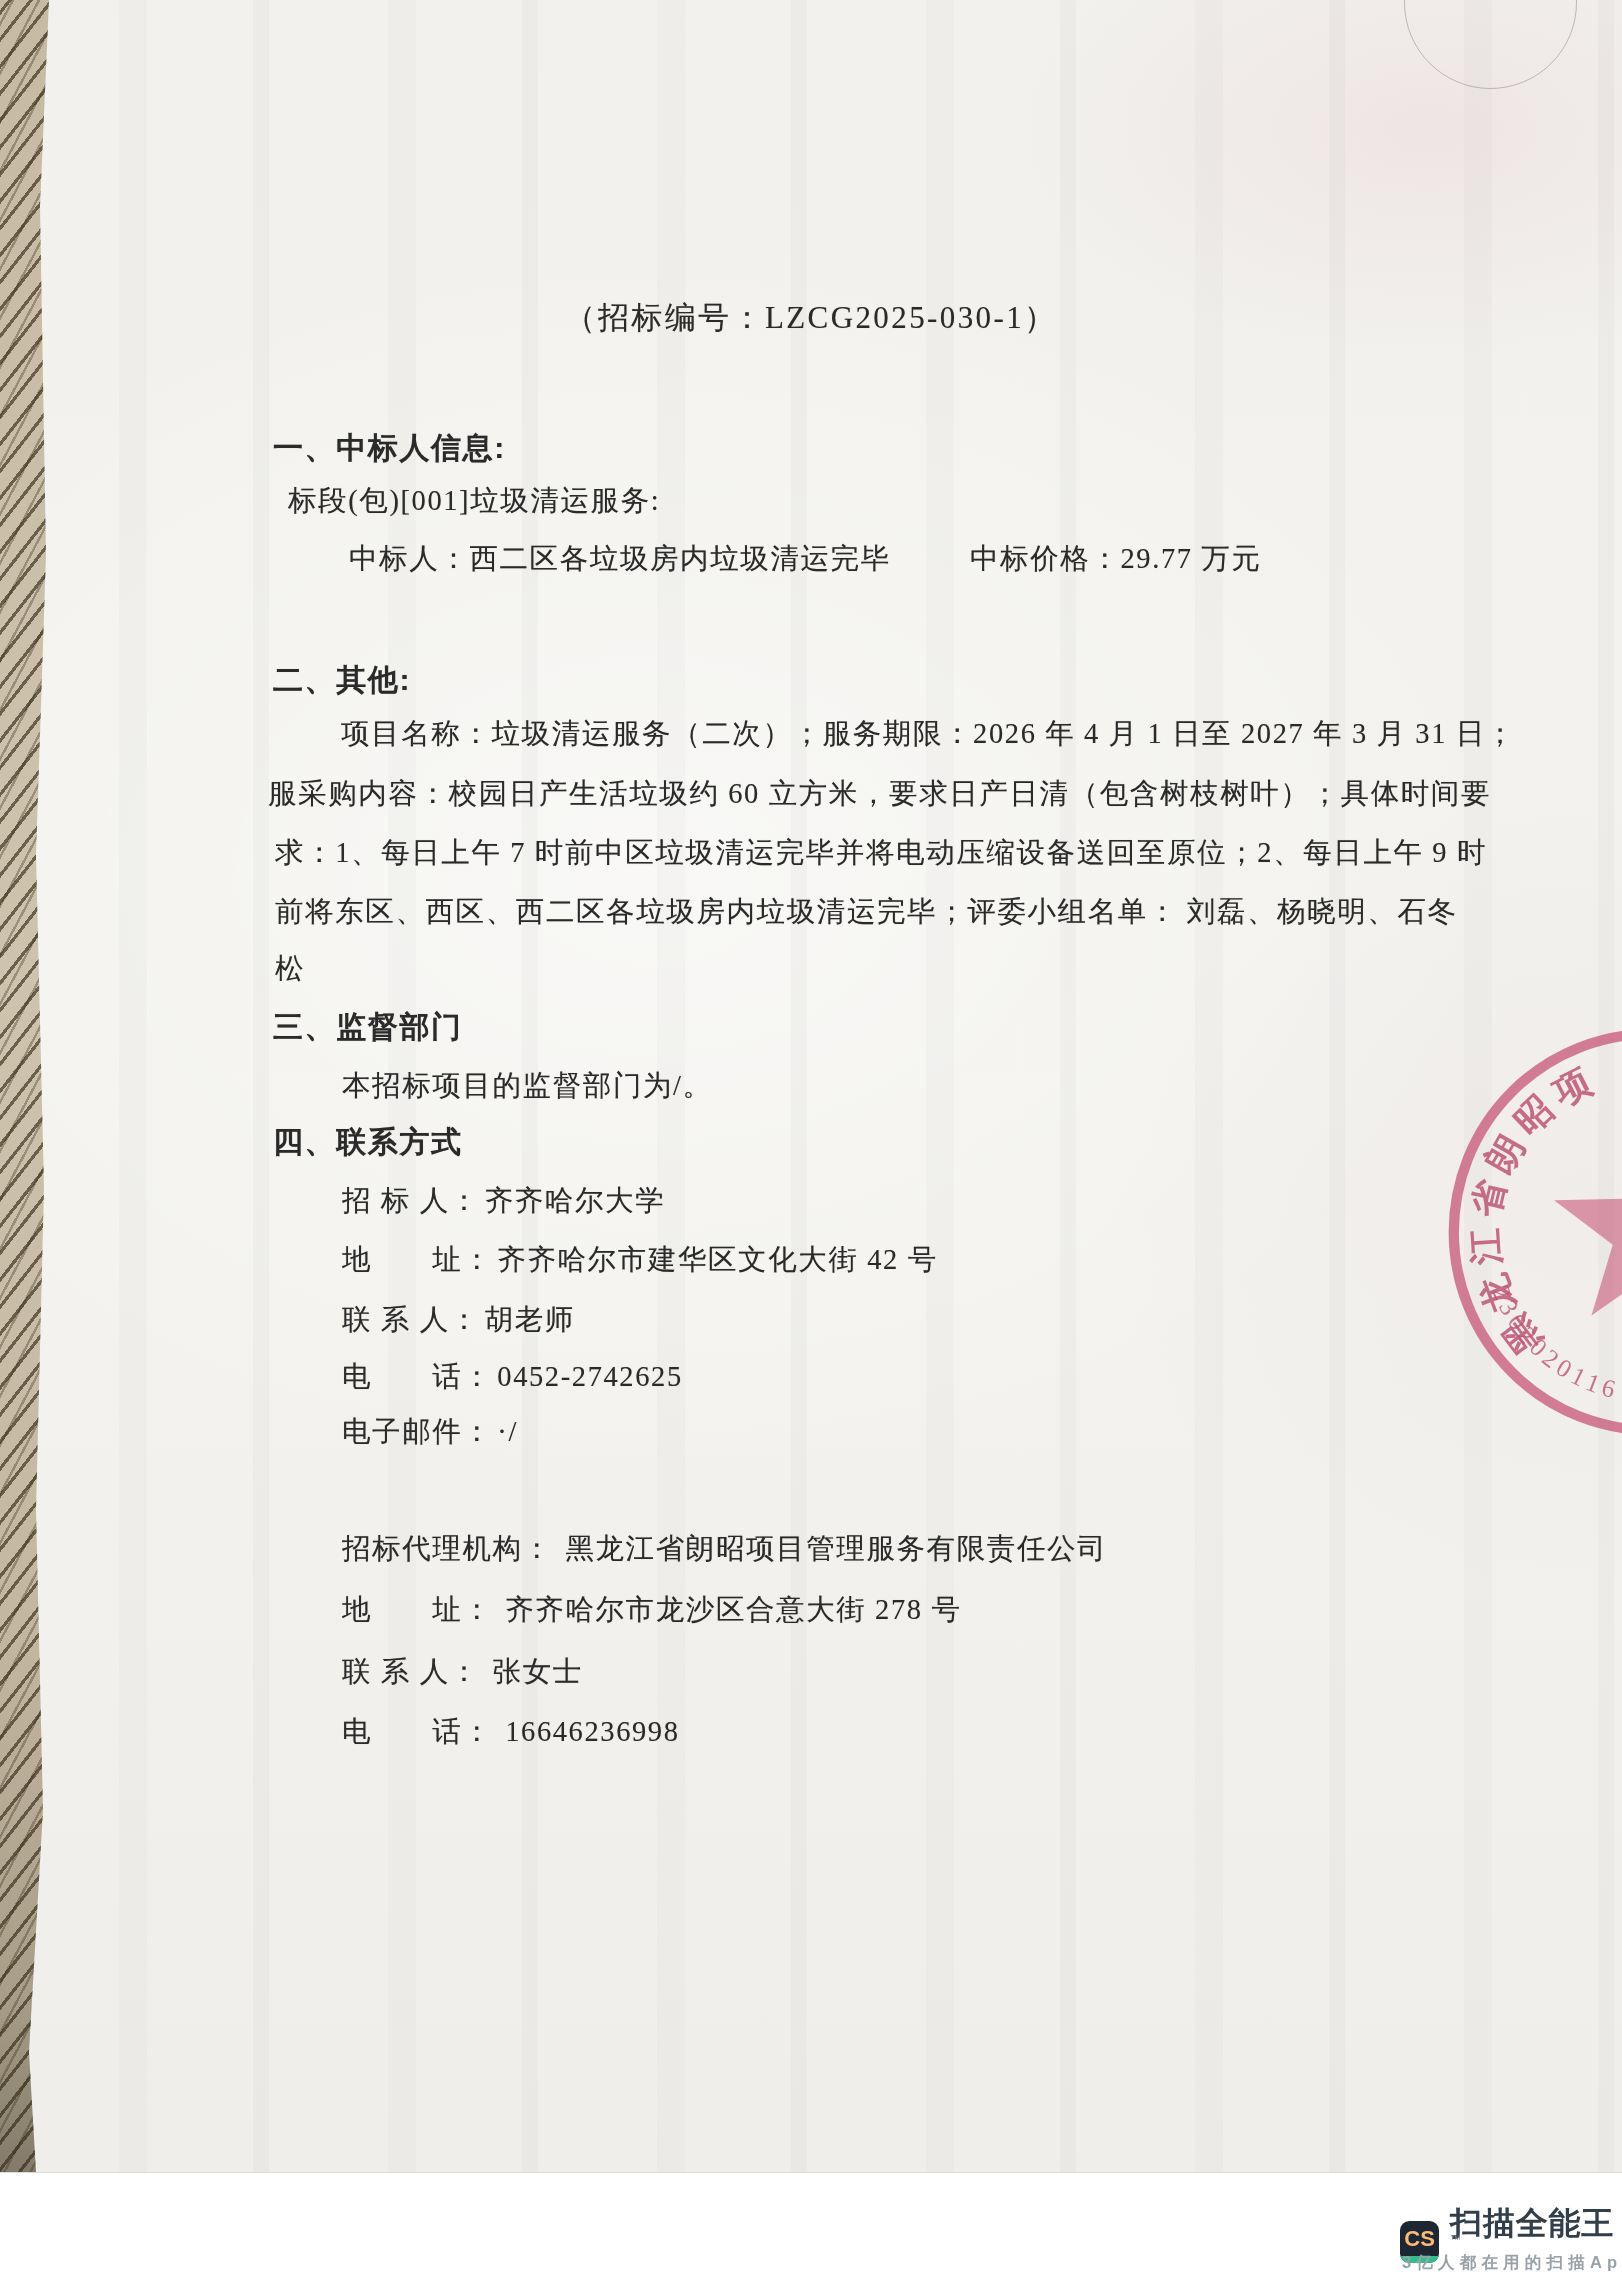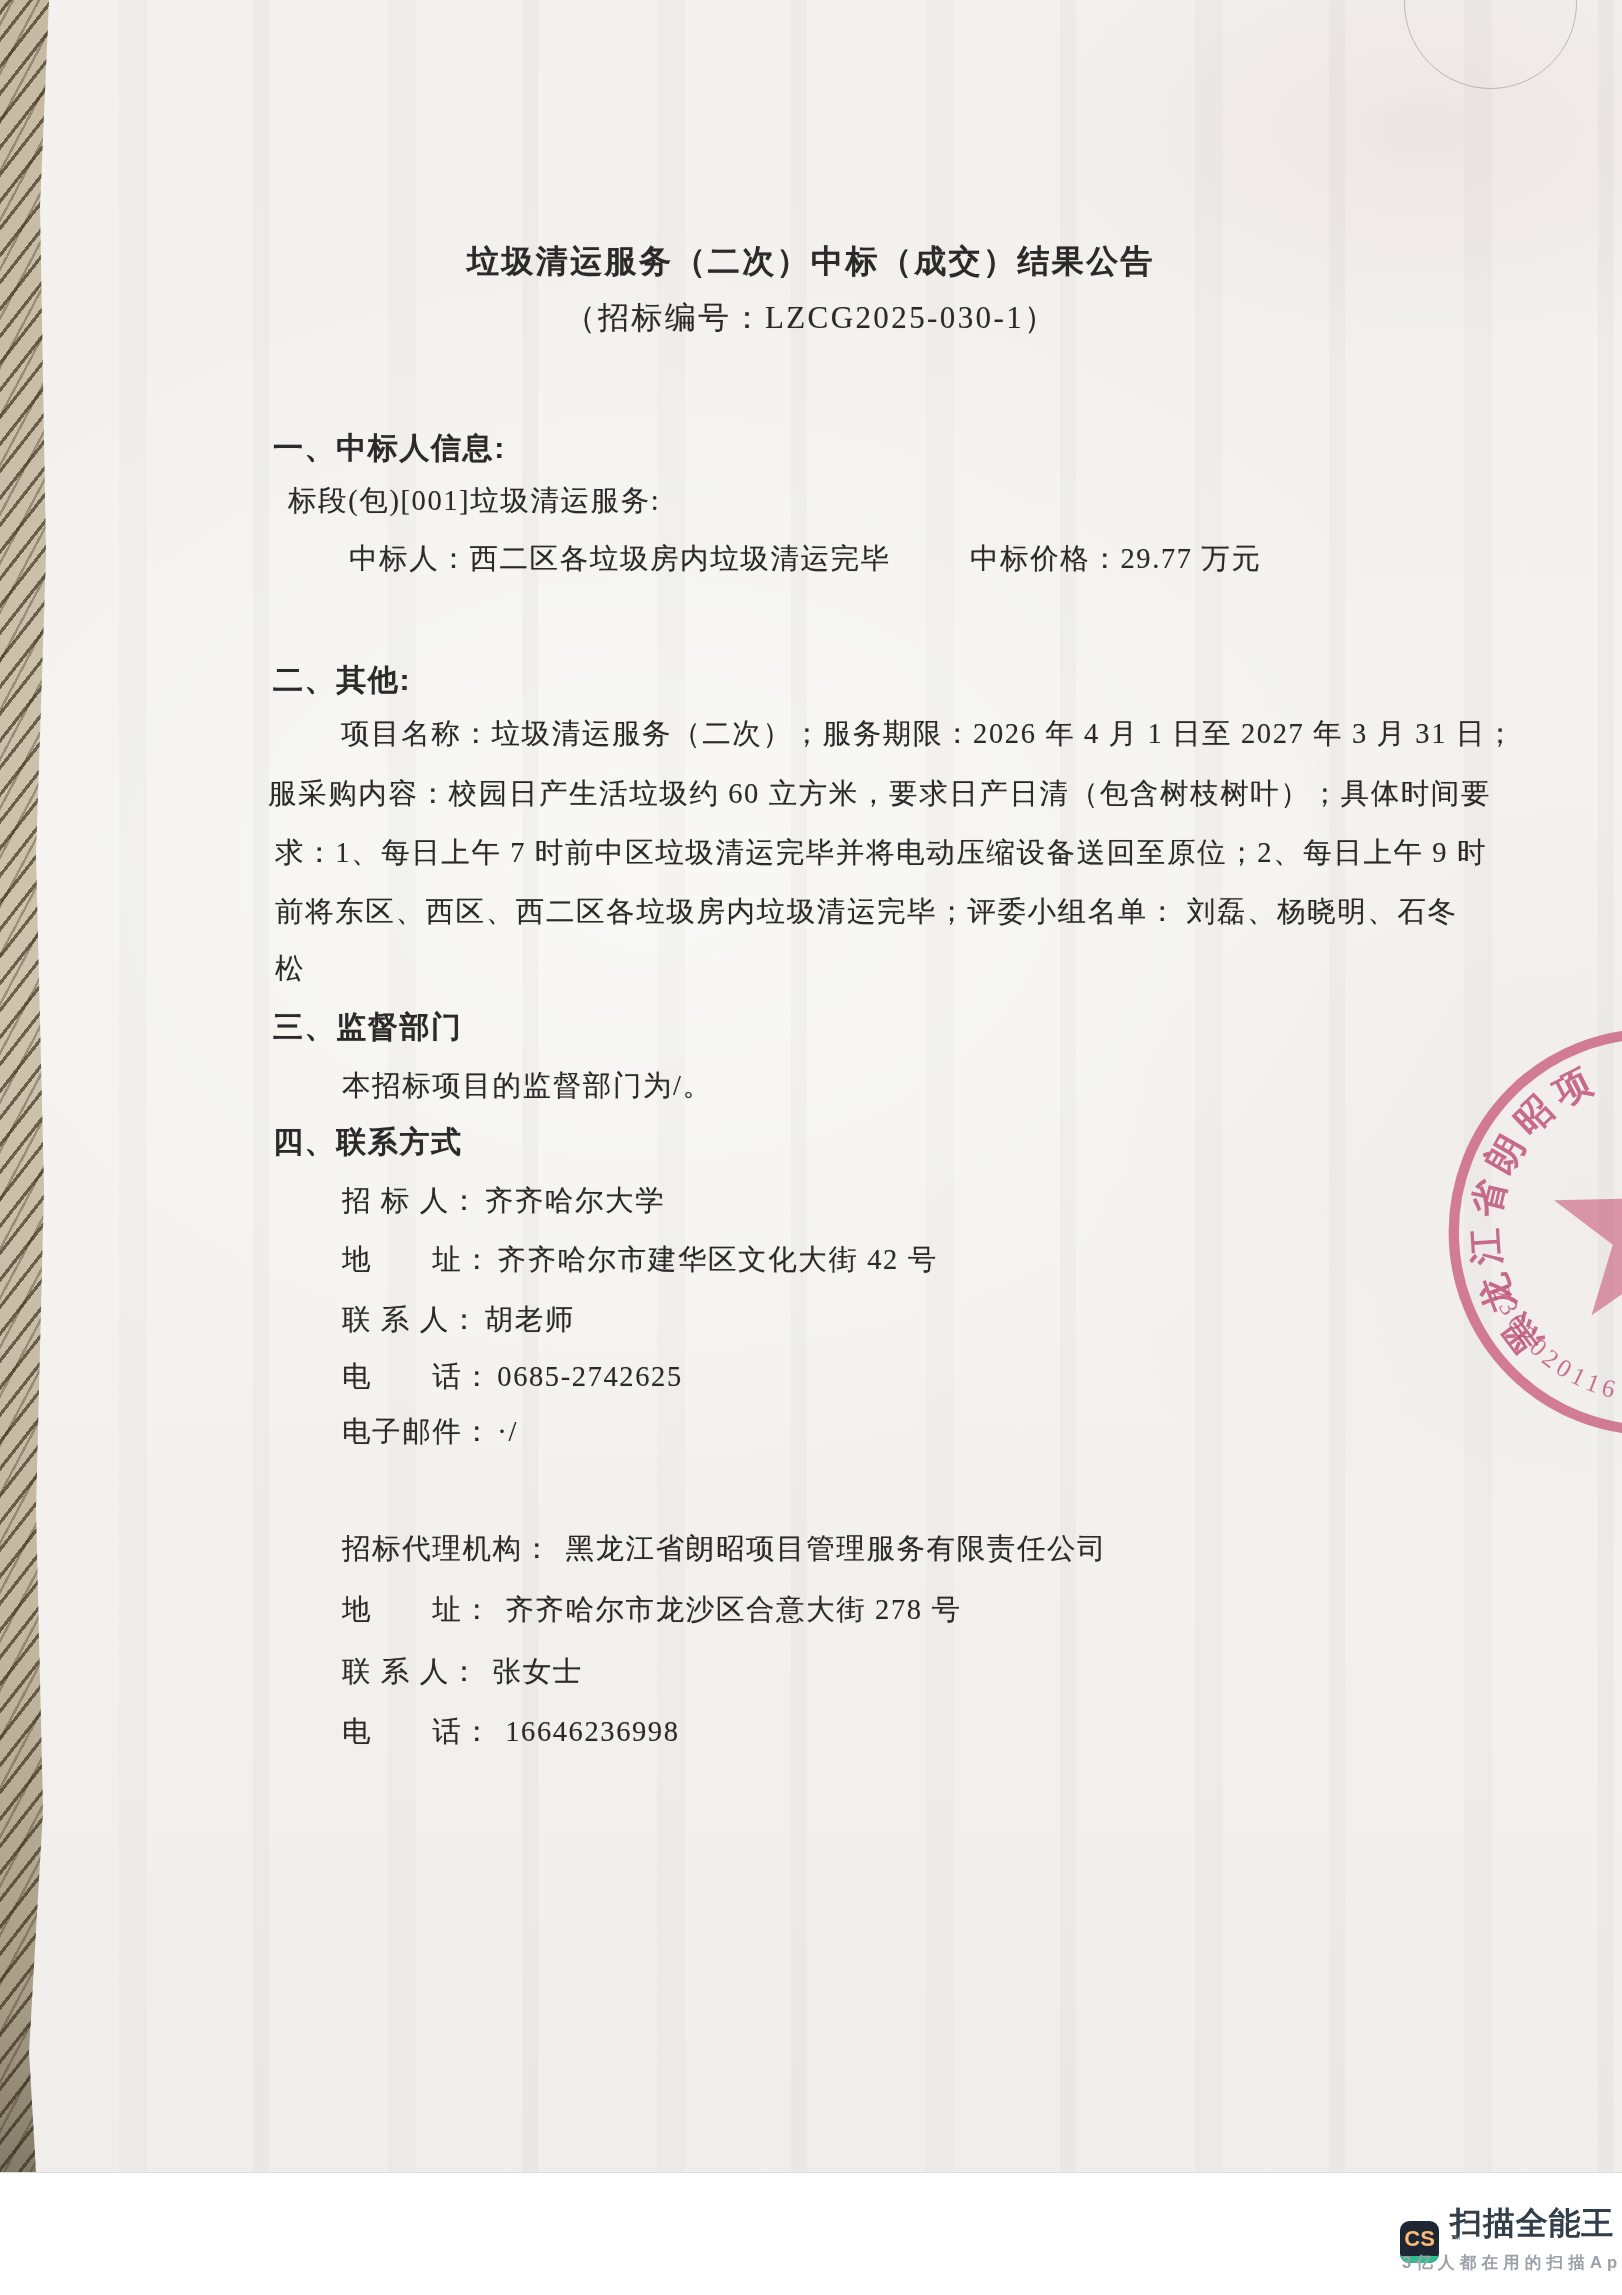--- a/index.html
+++ b/index.html
@@ -64,21 +64,20 @@
               letter-spacing:5.1px;font-family:"Liberation Sans","DejaVu Sans",sans-serif;white-space:nowrap;}
 </style>
 </head>
 <body>
 
 <div class="scan-area">
   <div class="streaks"></div>
   <div class="binding"></div>
   <div class="pencil-circle"></div>
 
-  <div class="tline title" style="top:240px;">垃圾清运服务（二次）中标（成交）结果公告</div>
   <div class="tline title" style="top:297px;font-size:31px;font-weight:400;">（招标编号：LZCG2025-030-1）</div>
 
   <div class="tline heading" style="left:273px;top:428px;">一、中标人信息:</div>
   <div class="tline" style="left:288px;top:482px;">标段(包)[001]垃圾清运服务:</div>
   <div class="tline" style="left:349px;top:540px;">中标人：西二区各垃圾房内垃圾清运完毕</div>
   <div class="tline" style="left:970px;top:540px;">中标价格：29.77 万元</div>
 
   <div class="tline heading" style="left:273px;top:660px;">二、其他:</div>
   <div class="tline" style="left:341px;top:715px;">项目名称：垃圾清运服务（二次）；服务期限：2026 年 4 月 1 日至 2027 年 3 月 31 日；</div>
   <div class="tline" style="left:268px;top:775px;">服采购内容：校园日产生活垃圾约 60 立方米，要求日产日清（包含树枝树叶）；具体时间要</div>
@@ -94,21 +93,21 @@
   <div class="tline" style="left:342px;top:1182px;">
     <span>招 标 人：</span><span class="val">齐齐哈尔大学</span>
   </div>
   <div class="tline" style="left:342px;top:1241px;">
     <span>地　　址：</span><span class="val">齐齐哈尔市建华区文化大街 42 号</span>
   </div>
   <div class="tline" style="left:342px;top:1301px;">
     <span>联 系 人：</span><span class="val">胡老师</span>
   </div>
   <div class="tline" style="left:342px;top:1358px;">
-    <span>电　　话：</span><span class="val">0685-2742625</span>
+    <span>电　　话：</span><span class="val">0452-2742625</span>
   </div>
   <div class="tline" style="left:342px;top:1413px;">
     <span>电子邮件：</span><span class="val">·/</span>
   </div>
 
   <div class="tline agency-row" style="left:342px;top:1530px;">
     <span>招标代理机构：</span><span class="val">黑龙江省朗昭项目管理服务有限责任公司</span>
   </div>
   <div class="tline agency-row" style="left:342px;top:1591px;">
     <span>地　　址：</span><span class="val">齐齐哈尔市龙沙区合意大街 278 号</span>

